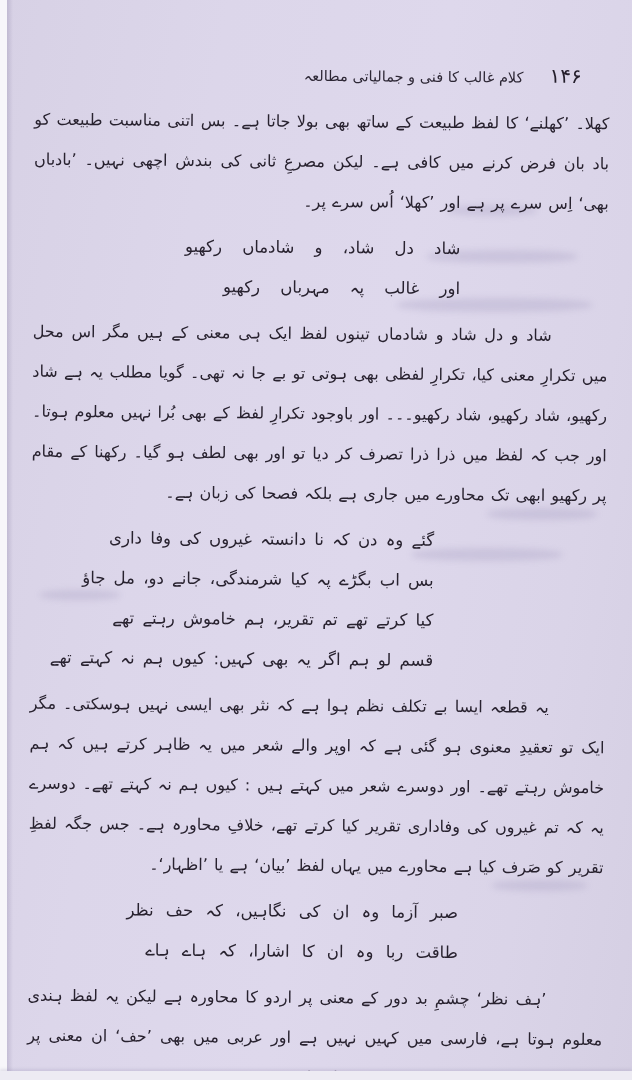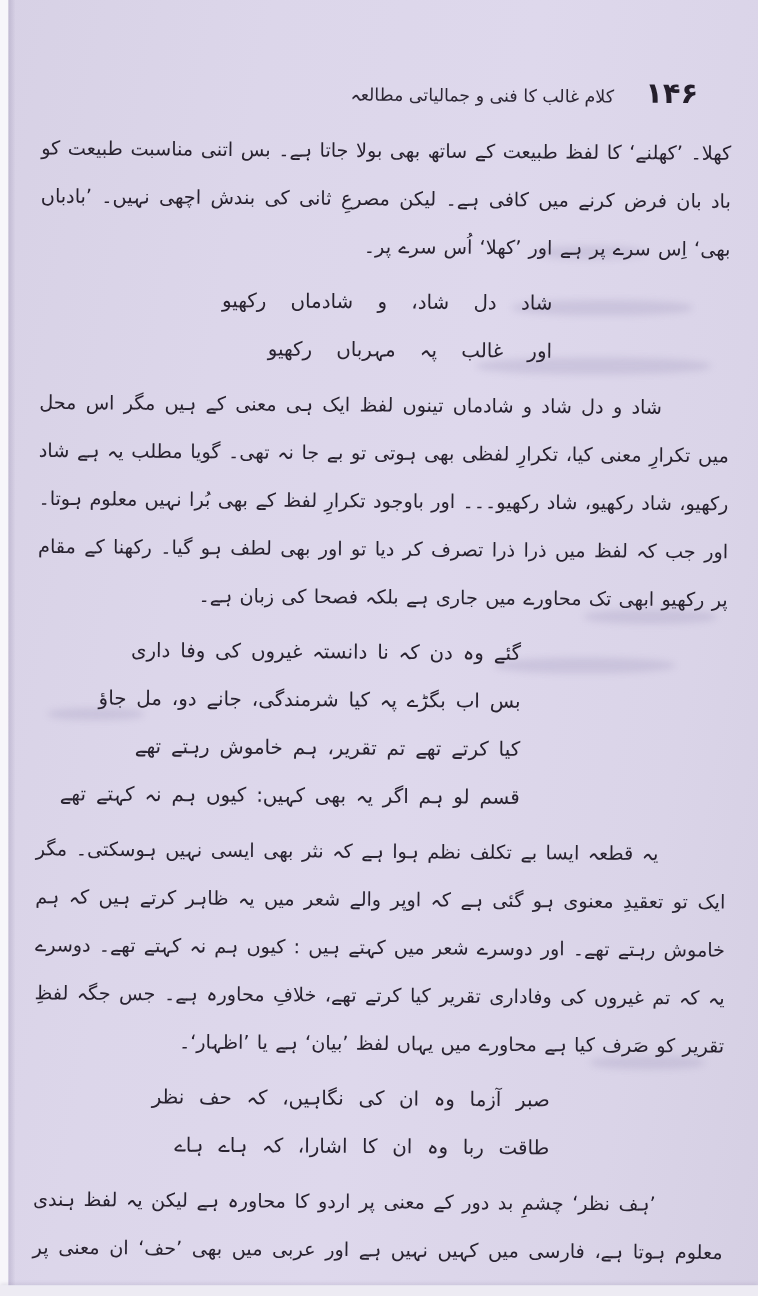--- a/index.html
+++ b/index.html
@@ -31,21 +31,21 @@
     direction:rtl;
     color:#28222f;
     transform:rotate(0.45deg);
     transform-origin:50% 50%;
   }
   .page-header{
     display:flex;direction:rtl;align-items:baseline;gap:26px;
     margin:62px 28px 0 0;
   }
   .page-number{
-    font-size:24px;font-weight:bold;letter-spacing:3px;color:#241e2b;
+    font-size:20px;font-weight:normal;letter-spacing:3px;color:#241e2b;
   }
   .book-title{
     font-size:14.5px;color:#2d2735;
   }
   .para{
     margin:0;font-size:16px;line-height:40px;
     text-align:justify;text-justify:inter-word;
     word-spacing:1px;
   }
   .para.first{margin-top:16px;}

